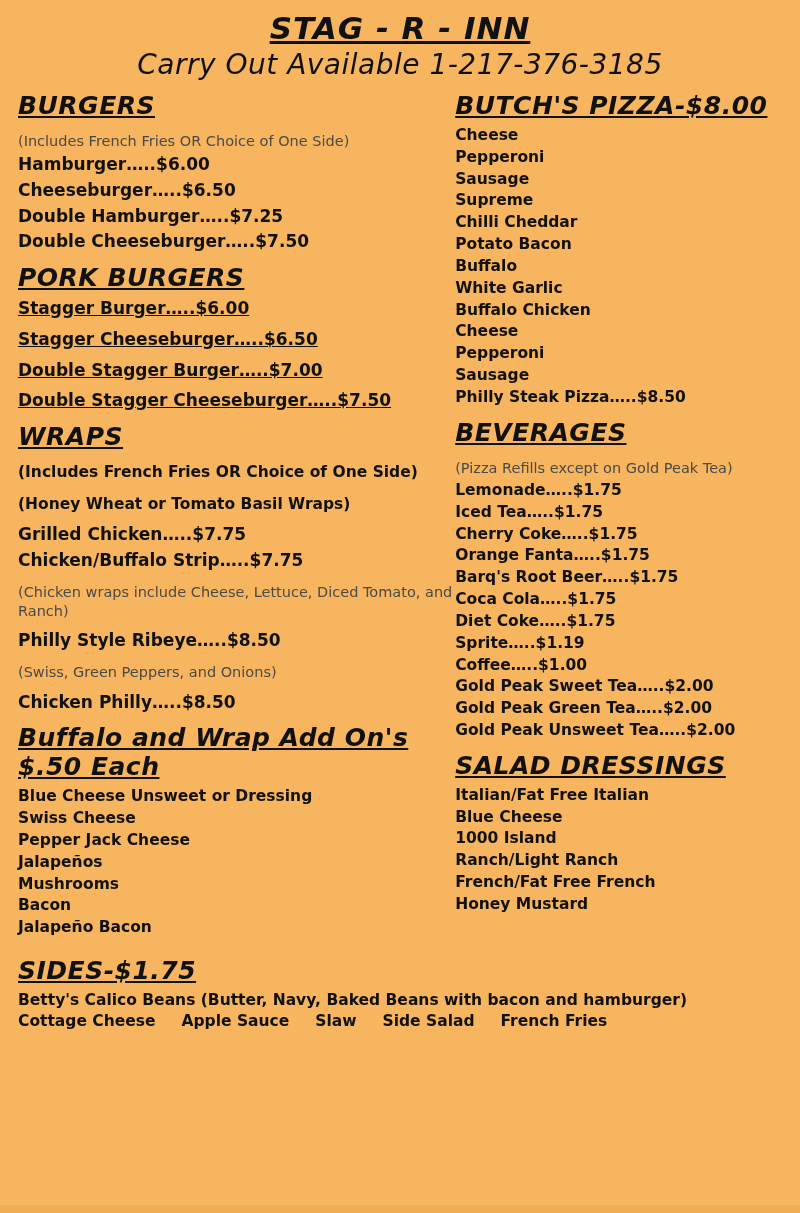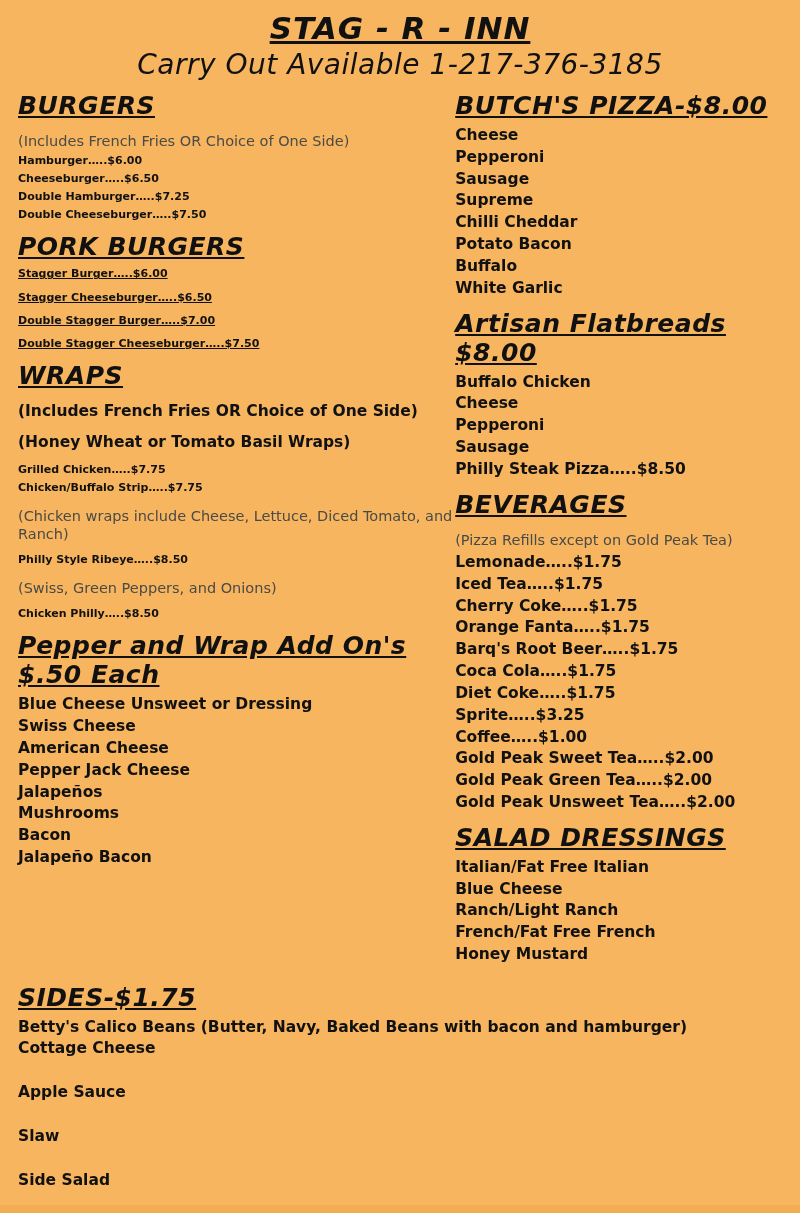--- a/index.html
+++ b/index.html
@@ -71,21 +71,21 @@
     margin: 12px 0 4px 0;
     line-height: 1.25;
   }
   .note.bold {
     font-weight: bold;
     color: #111;
     font-size: 15.5px;
   }
   .item {
     font-weight: bold;
-    font-size: 11px;
+    font-size: 17px;
     margin: 0 0 4px 0;
     line-height: 1.28;
   }
   .item.loose {
     margin-bottom: 9px;
     text-decoration: underline;
   }
   .item.compact {
     margin-bottom: 2px;
     font-size: 15.5px;
@@ -98,21 +98,20 @@
   .sides-line {
     font-weight: bold;
     font-size: 15.5px;
     margin-bottom: 3px;
   }
   .sides-row {
     font-weight: bold;
     font-size: 15.5px;
     display: flex;
     gap: 26px;
-    flex-direction: column;
   }
   .bottom-bar {
     position: absolute;
     left: 0;
     bottom: 0;
     width: 800px;
     height: 8px;
     background: #f2ad52;
   }
 </style>
@@ -147,69 +146,68 @@
       <div class="gap-sm"></div>
       <div class="item">Grilled Chicken…..$7.75</div>
       <div class="item">Chicken/Buffalo Strip…..$7.75</div>
       <div class="note">(Chicken wraps include Cheese, Lettuce, Diced Tomato, and Ranch)</div>
       <div class="gap-sm"></div>
       <div class="item">Philly Style Ribeye…..$8.50</div>
       <div class="note">(Swiss, Green Peppers, and Onions)</div>
       <div class="gap-sm"></div>
       <div class="item">Chicken Philly…..$8.50</div>
 
-      <h2 class="section">Pepper and Wrap Add On's $.50 Each</h2>
+      <h2 class="section">Buffalo and Wrap Add On's $.50 Each</h2>
       <div class="item compact">Blue Cheese Unsweet or Dressing</div>
       <div class="item compact">Swiss Cheese</div>
-      <div class="item compact">American Cheese</div>
       <div class="item compact">Pepper Jack Cheese</div>
       <div class="item compact">Jalapeños</div>
       <div class="item compact">Mushrooms</div>
       <div class="item compact">Bacon</div>
       <div class="item compact">Jalapeño Bacon</div>
 
     </div>
 
     <div class="col-right">
 
       <h2 class="section tight">BUTCH'S PIZZA-$8.00</h2>
       <div class="item compact">Cheese</div>
       <div class="item compact">Pepperoni</div>
       <div class="item compact">Sausage</div>
       <div class="item compact">Supreme</div>
       <div class="item compact">Chilli Cheddar</div>
       <div class="item compact">Potato Bacon</div>
       <div class="item compact">Buffalo</div>
       <div class="item compact">White Garlic</div>
 
-      <h2 class="section">Artisan Flatbreads $8.00</h2>
       <div class="item compact">Buffalo Chicken</div>
       <div class="item compact">Cheese</div>
       <div class="item compact">Pepperoni</div>
       <div class="item compact">Sausage</div>
       <div class="item compact">Philly Steak Pizza…..$8.50</div>
 
       <h2 class="section">BEVERAGES</h2>
       <div class="note">(Pizza Refills except on Gold Peak Tea)</div>
       <div class="item compact">Lemonade…..$1.75</div>
       <div class="item compact">Iced Tea…..$1.75</div>
       <div class="item compact">Cherry Coke…..$1.75</div>
       <div class="item compact">Orange Fanta…..$1.75</div>
       <div class="item compact">Barq's Root Beer…..$1.75</div>
       <div class="item compact">Coca Cola…..$1.75</div>
       <div class="item compact">Diet Coke…..$1.75</div>
-      <div class="item compact">Sprite…..$3.25</div>
+      <div class="item compact">Sprite…..$1.19</div>
       <div class="item compact">Coffee…..$1.00</div>
       <div class="item compact">Gold Peak Sweet Tea…..$2.00</div>
       <div class="item compact">Gold Peak Green Tea…..$2.00</div>
       <div class="item compact">Gold Peak Unsweet Tea…..$2.00</div>
 
       <h2 class="section">SALAD DRESSINGS</h2>
       <div class="item compact">Italian/Fat Free Italian</div>
       <div class="item compact">Blue Cheese</div>
+      <div class="item compact">1000 Island</div>
       <div class="item compact">Ranch/Light Ranch</div>
       <div class="item compact">French/Fat Free French</div>
       <div class="item compact">Honey Mustard</div>
 
     </div>
   </div>
 
   <div class="sides-block">
     <h2 class="section">SIDES-$1.75</h2>
     <div class="sides-line">Betty's Calico Beans (Butter, Navy, Baked Beans with bacon and hamburger)</div>

